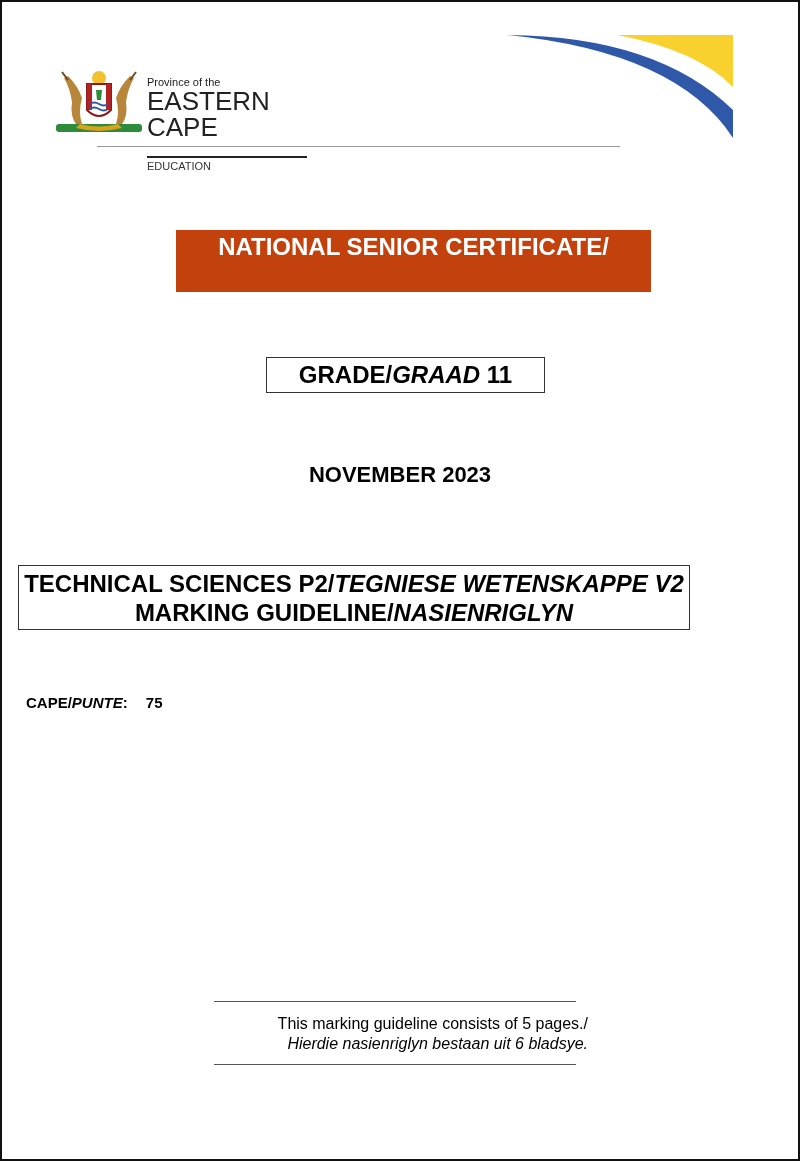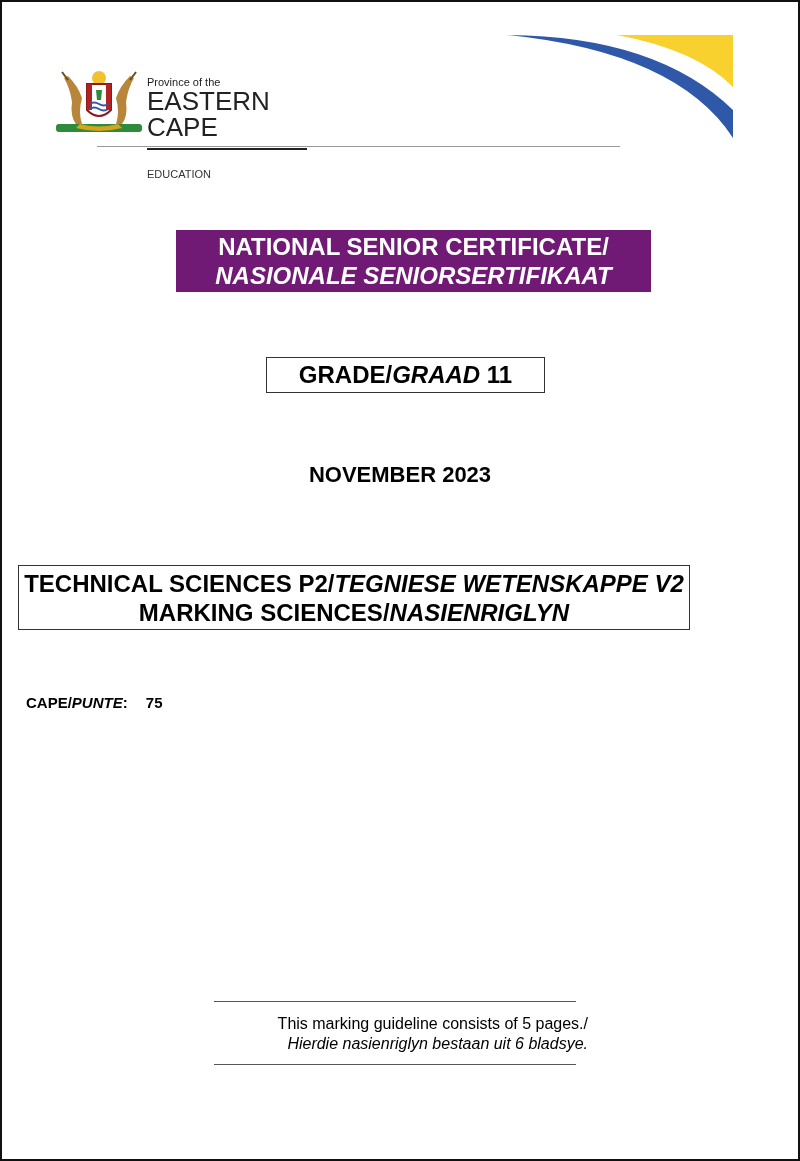--- a/index.html
+++ b/index.html
@@ -4,25 +4,25 @@
 <style>
   html, body { margin: 0; padding: 0; background: #ffffff; }
   body { width: 800px; height: 1161px; position: relative; overflow: hidden;
          font-family: "Liberation Sans", sans-serif; color: #000; }
   .page { position: absolute; left: 0; top: 0; width: 796px; height: 1157px;
           border: 2px solid #111; background: #fff; }
   .abs { position: absolute; }
   .logo-crest { left: 54px; top: 66px; width: 86px; height: 66px; }
   .logo-text { left: 145px; top: 74px; }
   .logo-small { font-size: 11px; color: #222; line-height: 12px; }
-  .logo-big { font-size: 26px; color: #222; line-height: 26px; letter-spacing: 0px; border-bottom: 2px solid #222; padding-bottom: 8px; width: 160px; }
-  .logo-sub { font-size: 11px; color: #333; margin-top: 18px; }
+  .logo-big { font-size: 26px; color: #222; line-height: 26px; letter-spacing: 0px; border-bottom: 2px solid #222; padding-bottom: 16px; width: 160px; }
+  .logo-sub { font-size: 11px; color: #333; margin-top: 2px; }
   .header-rule { left: 95px; top: 144px; width: 523px; height: 1px; background: #999; }
   .swoosh { left: 505px; top: 30px; width: 230px; height: 108px; }
-  .title-block { left: 174px; top: 228px; width: 475px; height: 62px; background: #701a75; color: #fff;
+  .title-block { left: 174px; top: 228px; width: 475px; height: 62px; background: #c2410c; color: #fff;
                  text-align: center; font-weight: bold; font-size: 24px; line-height: 29px; padding-top: 2px; box-sizing: border-box; }
   .grade-box { left: 264px; top: 355px; width: 279px; height: 36px; border: 1px solid #333; box-sizing: border-box;
                text-align: center; font-weight: bold; font-size: 24px; line-height: 34px; }
   .date { left: 0; top: 460px; width: 796px; text-align: center; font-weight: bold; font-size: 22px; }
   .subject-box { left: 16px; top: 563px; width: 672px; height: 65px; border: 1px solid #333; box-sizing: border-box;
                  text-align: center; font-weight: bold; font-size: 24px; line-height: 29px; padding-top: 3px; }
   .marks { left: 24px; top: 692px; font-weight: bold; font-size: 15px; }
   .marks .val { margin-left: 14px; }
   .footer-rule-top { left: 212px; top: 999px; width: 362px; height: 1px; background: #555; }
   .footer-rule-bot { left: 212px; top: 1062px; width: 362px; height: 1px; background: #555; }
@@ -57,36 +57,35 @@
 
   <div class="abs header-rule"></div>
 
   <svg class="abs swoosh" viewBox="0 0 230 108">
     <path d="M110 3 L226 3 L226 55 Q190 18 110 3 Z" fill="#F9D12E"></path>
     <path d="M0 3 Q150 4 226 78 L226 106 Q170 20 0 3 Z" fill="#2F59A8"></path>
   </svg>
 
   <div class="abs title-block">
     <div>NATIONAL SENIOR CERTIFICATE/</div>
-    <div class="it">NASIONALE SENIORSERTIFIKAAT</div>
   </div>
 
   <div class="abs grade-box">
     <span>GRADE/</span><i>GRAAD</i>
     <span>11</span>
   </div>
 
   <div class="abs date">NOVEMBER 2023</div>
 
   <div class="abs subject-box">
     <div>
       <span>TECHNICAL SCIENCES P2/</span><i>TEGNIESE WETENSKAPPE V2</i>
     </div>
     <div>
-      <span>MARKING SCIENCES/</span><i>NASIENRIGLYN</i>
+      <span>MARKING GUIDELINE/</span><i>NASIENRIGLYN</i>
     </div>
   </div>
 
   <div class="abs marks">
     <span>CAPE/</span><i>PUNTE</i><span>:</span>
     <span class="val">75</span>
   </div>
 
   <div class="abs footer-rule-top"></div>
   <div class="abs footer-text">

